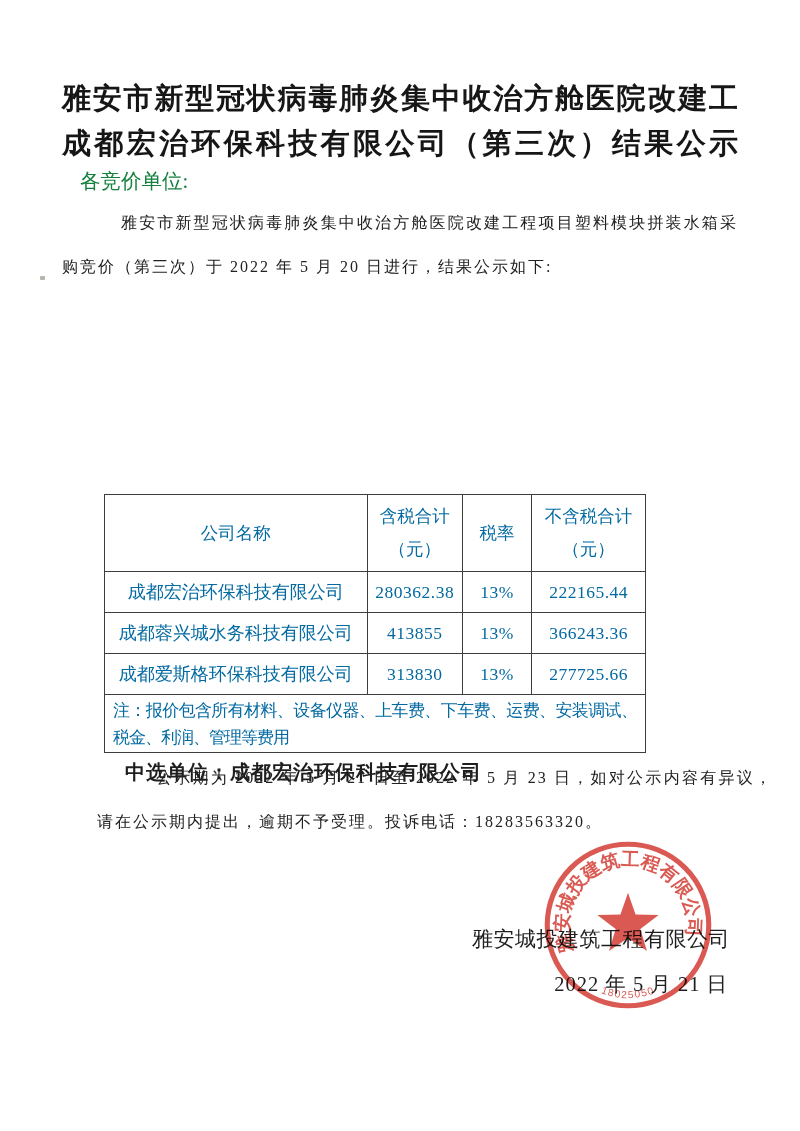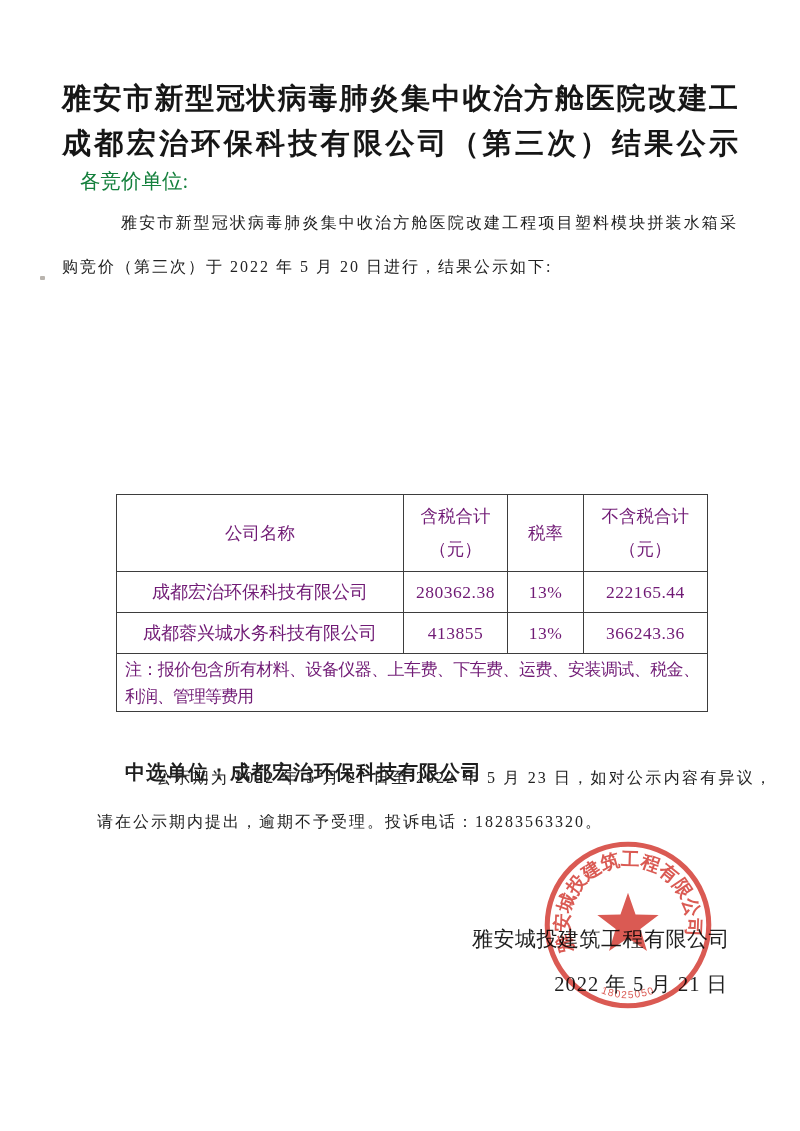--- a/index.html
+++ b/index.html
@@ -33,25 +33,25 @@
     color:#222;
   }
   .indent{text-indent:59px;}
   .salutation{
     left:80px;
     font-size:20.5px;line-height:26px;
     color:#15803d;
   }
   
   .bid-table{
-    left:116px;top:494px;width:592px;
+    left:104px;top:494px;width:542px;
     border-collapse:collapse;
     table-layout:fixed;
     font-size:18px;
-    color:#701a75;
+    color:#0369a1;
   }
   .bid-table td{
     border:1px solid #3d3d3d;
     text-align:center;
     vertical-align:middle;
     padding:0;
   }
   .col-company{width:48.7%;}
   .col-incl{width:17.6%;}
   .col-rate{width:12.7%;}
@@ -133,20 +133,26 @@
         <td class="num-cell">280362.38</td>
         <td class="num-cell">13%</td>
         <td class="num-cell">222165.44</td>
       </tr>
       <tr class="data-row">
         <td>成都蓉兴城水务科技有限公司</td>
         <td class="num-cell">413855</td>
         <td class="num-cell">13%</td>
         <td class="num-cell">366243.36</td>
       </tr>
+      <tr class="data-row">
+        <td>成都爱斯格环保科技有限公司</td>
+        <td class="num-cell">313830</td>
+        <td class="num-cell">13%</td>
+        <td class="num-cell">277725.66</td>
+      </tr>
       <tr>
         <td class="note-cell" colspan="4">注：报价包含所有材料、设备仪器、上车费、下车费、运费、安装调试、税金、利润、管理等费用</td>
       </tr>
     </tbody>
   </table>
 
   <div class="abs winner" style="top:758px;">
     <span>中选单位：</span><span>成都宏治环保科技有限公司</span>
   </div>
 

